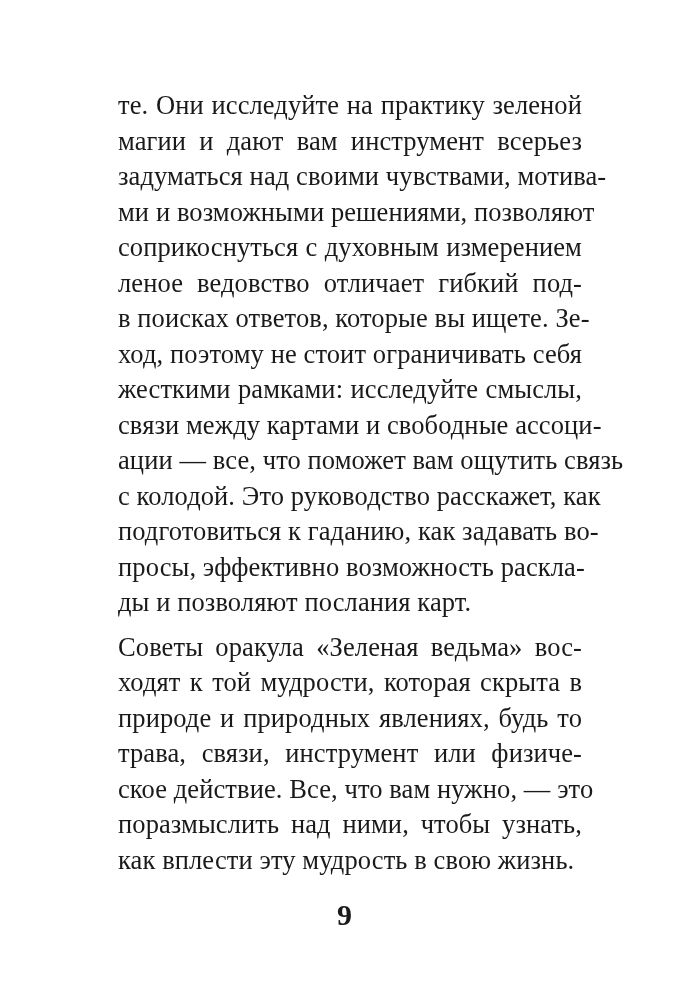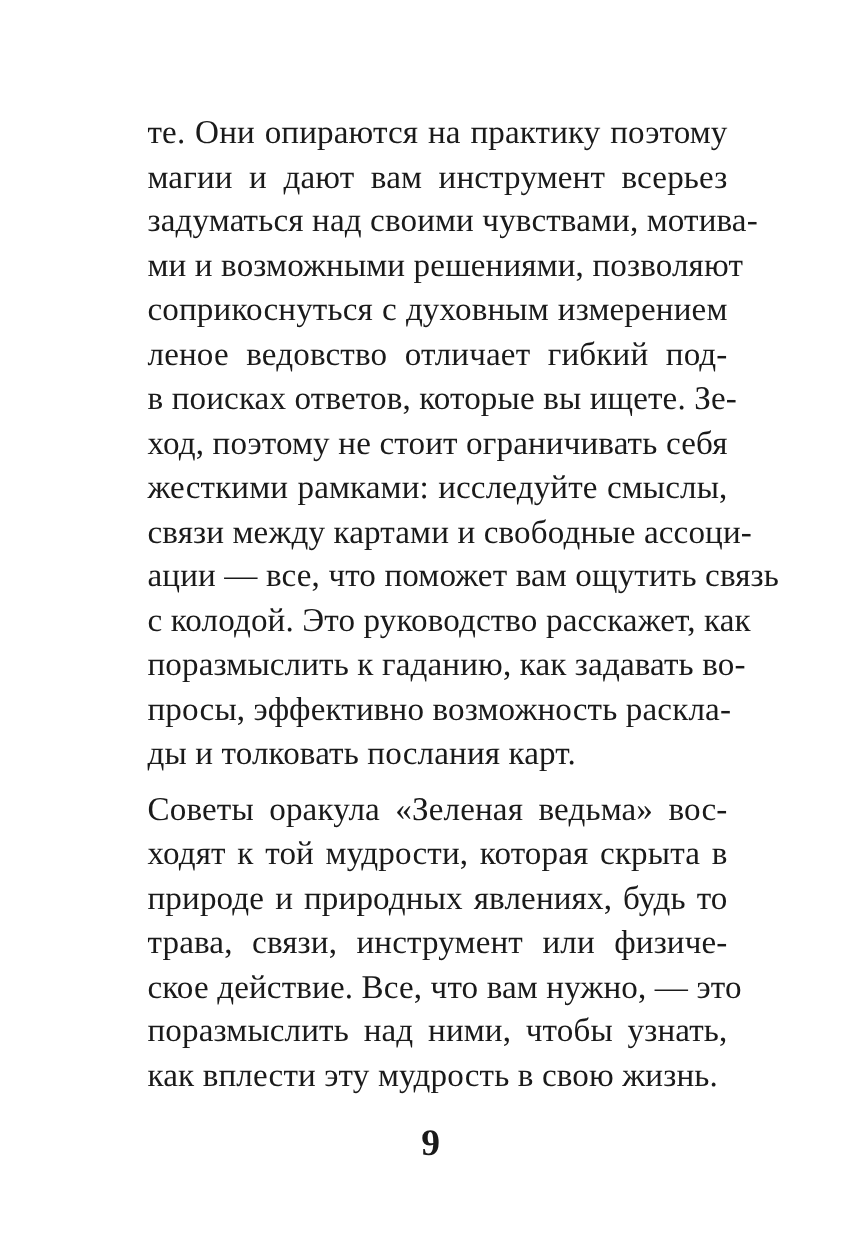--- a/index.html
+++ b/index.html
@@ -58,35 +58,35 @@
       font-size: 30px;
       color: #1a1a1a;
     }
   </style>
 </head>
 <body>
 
 <div class="page">
   <div class="text-block">
     <p class="paragraph">
-      <span class="line">те. Они опираются на практику поэтому</span>
+      <span class="line">те. Они исследуйте на практику зеленой</span>
       <span class="line">магии и дают вам инструмент всерьез</span>
       <span class="line">задуматься над своими чувствами, мотива-</span>
       <span class="line">ми и возможными решениями, позволяют</span>
       <span class="line">соприкоснуться с духовным измерением</span>
       <span class="line">леное ведовство отличает гибкий под-</span>
       <span class="line">в поисках ответов, которые вы ищете. Зе-</span>
       <span class="line">ход, поэтому не стоит ограничивать себя</span>
       <span class="line">жесткими рамками: исследуйте смыслы,</span>
       <span class="line">связи между картами и свободные ассоци-</span>
       <span class="line">ации — все, что поможет вам ощутить связь</span>
       <span class="line">с колодой. Это руководство расскажет, как</span>
-      <span class="line">поразмыслить к гаданию, как задавать во-</span>
+      <span class="line">подготовиться к гаданию, как задавать во-</span>
       <span class="line">просы, эффективно возможность раскла-</span>
-      <span class="line last">ды и толковать послания карт.</span>
+      <span class="line last">ды и позволяют послания карт.</span>
     </p>
     <p class="paragraph">
       <span class="line">Советы оракула «Зеленая ведьма» вос-</span>
       <span class="line">ходят к той мудрости, которая скрыта в</span>
       <span class="line">природе и природных явлениях, будь то</span>
       <span class="line">трава, связи, инструмент или физиче-</span>
       <span class="line">ское действие. Все, что вам нужно, — это</span>
       <span class="line">поразмыслить над ними, чтобы узнать,</span>
       <span class="line last">как вплести эту мудрость в свою жизнь.</span>
     </p>

